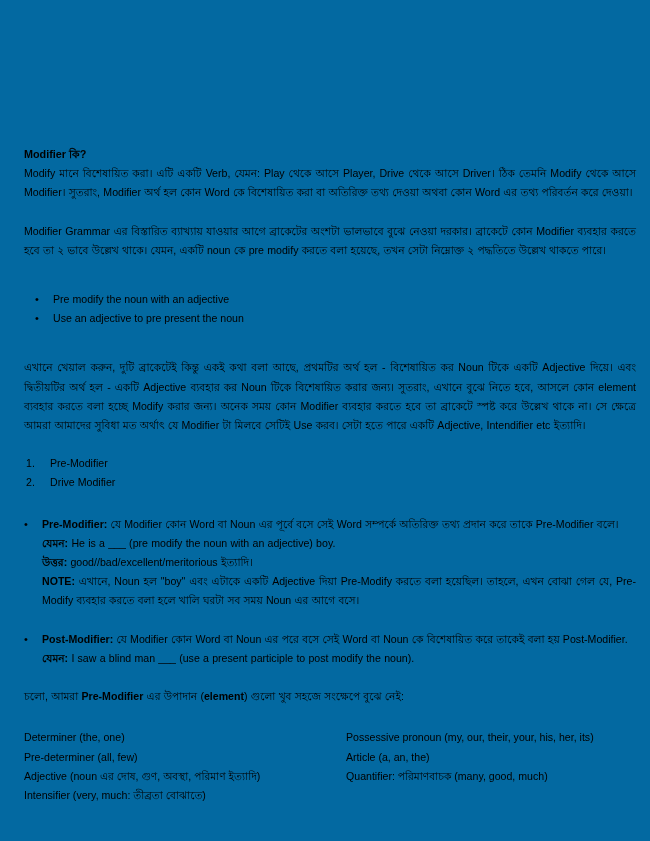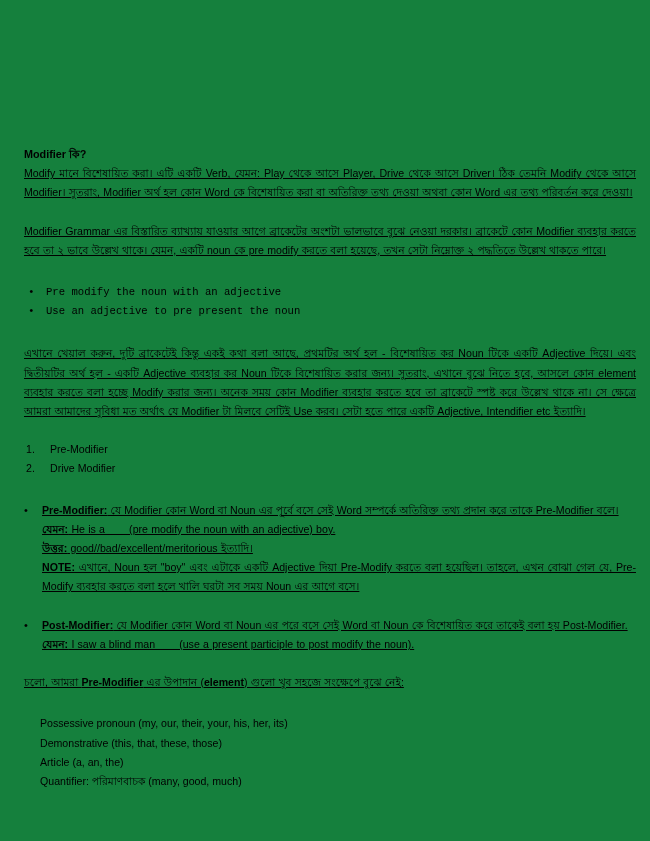--- a/index.html
+++ b/index.html
@@ -8,53 +8,51 @@
     background: #ffffff;
   }
   body {
     font-family: "Liberation Sans", "DejaVu Sans", sans-serif;
     color: #000000;
   }
   .page {
     position: relative;
     width: 650px;
     height: 841px;
-    background: #15803d;
+    background: #0369a1;
     overflow: hidden;
     box-sizing: border-box;
   }
   .content {
     position: absolute;
     left: 24px;
     top: 145px;
     width: 612px;
   }
   .para {
     font-size: 10.6px;
     line-height: 19.2px;
     text-align: justify;
     margin: 0 0 0 0;
     word-spacing: 0.3px;
-    text-decoration: underline;
   }
   b, .bold { font-weight: bold; }
   .heading {
     font-size: 10.8px;
     font-weight: bold;
     line-height: 19.2px;
     margin: 0;
   }
   .gap-md { height: 19px; }
   .gap-lg { height: 22px; }
 
   ul.bullets {
     list-style: none;
-    margin: 4px;
+    margin: 11px;
     padding: 0;
-    font-family: Liberation Mono, monospace;
   }
   ul.bullets > li {
     position: relative;
     padding-left: 18px;
     font-size: 10.6px;
     line-height: 19.2px;
   }
   ul.bullets > li::before {
     content: "\2022";
     position: absolute;
@@ -166,22 +164,27 @@
       </li>
     </ul>
 
     <div class="gap-md"></div>
 
     <div class="para"><span>চলো, আমরা </span><b>Pre-Modifier</b><span> এর উপাদান (</span><b>element</b><span>) গুলো খুব সহজে সংক্ষেপে বুঝে নেই:</span></div>
 
     <div class="gap-lg"></div>
 
     <div class="cols">
+      <div class="col col-left">
+        <div class="row">Determiner (the, one)</div>
+        <div class="row">Pre-determiner (all, few)</div>
+        <div class="row">Adjective (noun এর দোষ, গুণ, অবস্থা, পরিমাণ ইত্যাদি)</div>
+        <div class="row">Intensifier (very, much: তীব্রতা বোঝাতে)</div>
+      </div>
       <div class="col col-right">
         <div class="row">Possessive pronoun (my, our, their, your, his, her, its)</div>
-        <div class="row">Demonstrative (this, that, these, those)</div>
         <div class="row">Article (a, an, the)</div>
         <div class="row">Quantifier: পরিমাণবাচক (many, good, much)</div>
       </div>
     </div>
 
   </div>
 </div>
 
 </body></html>

